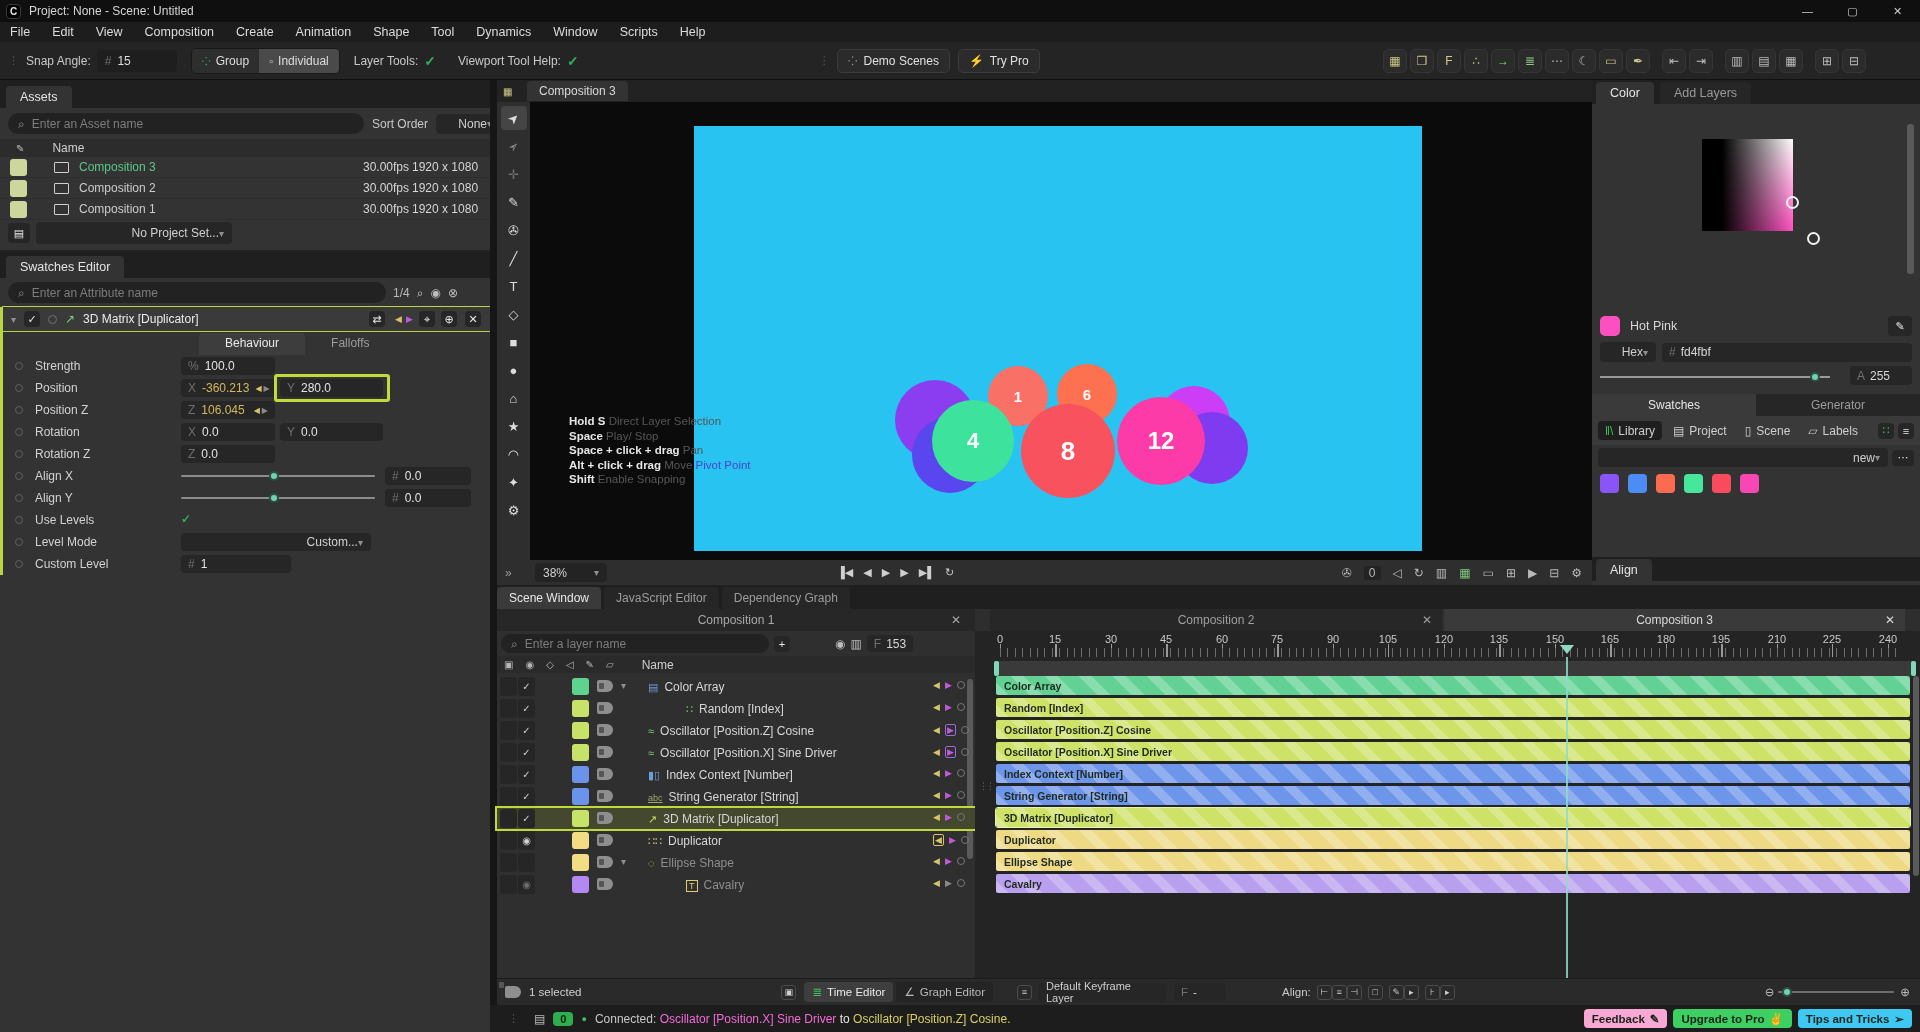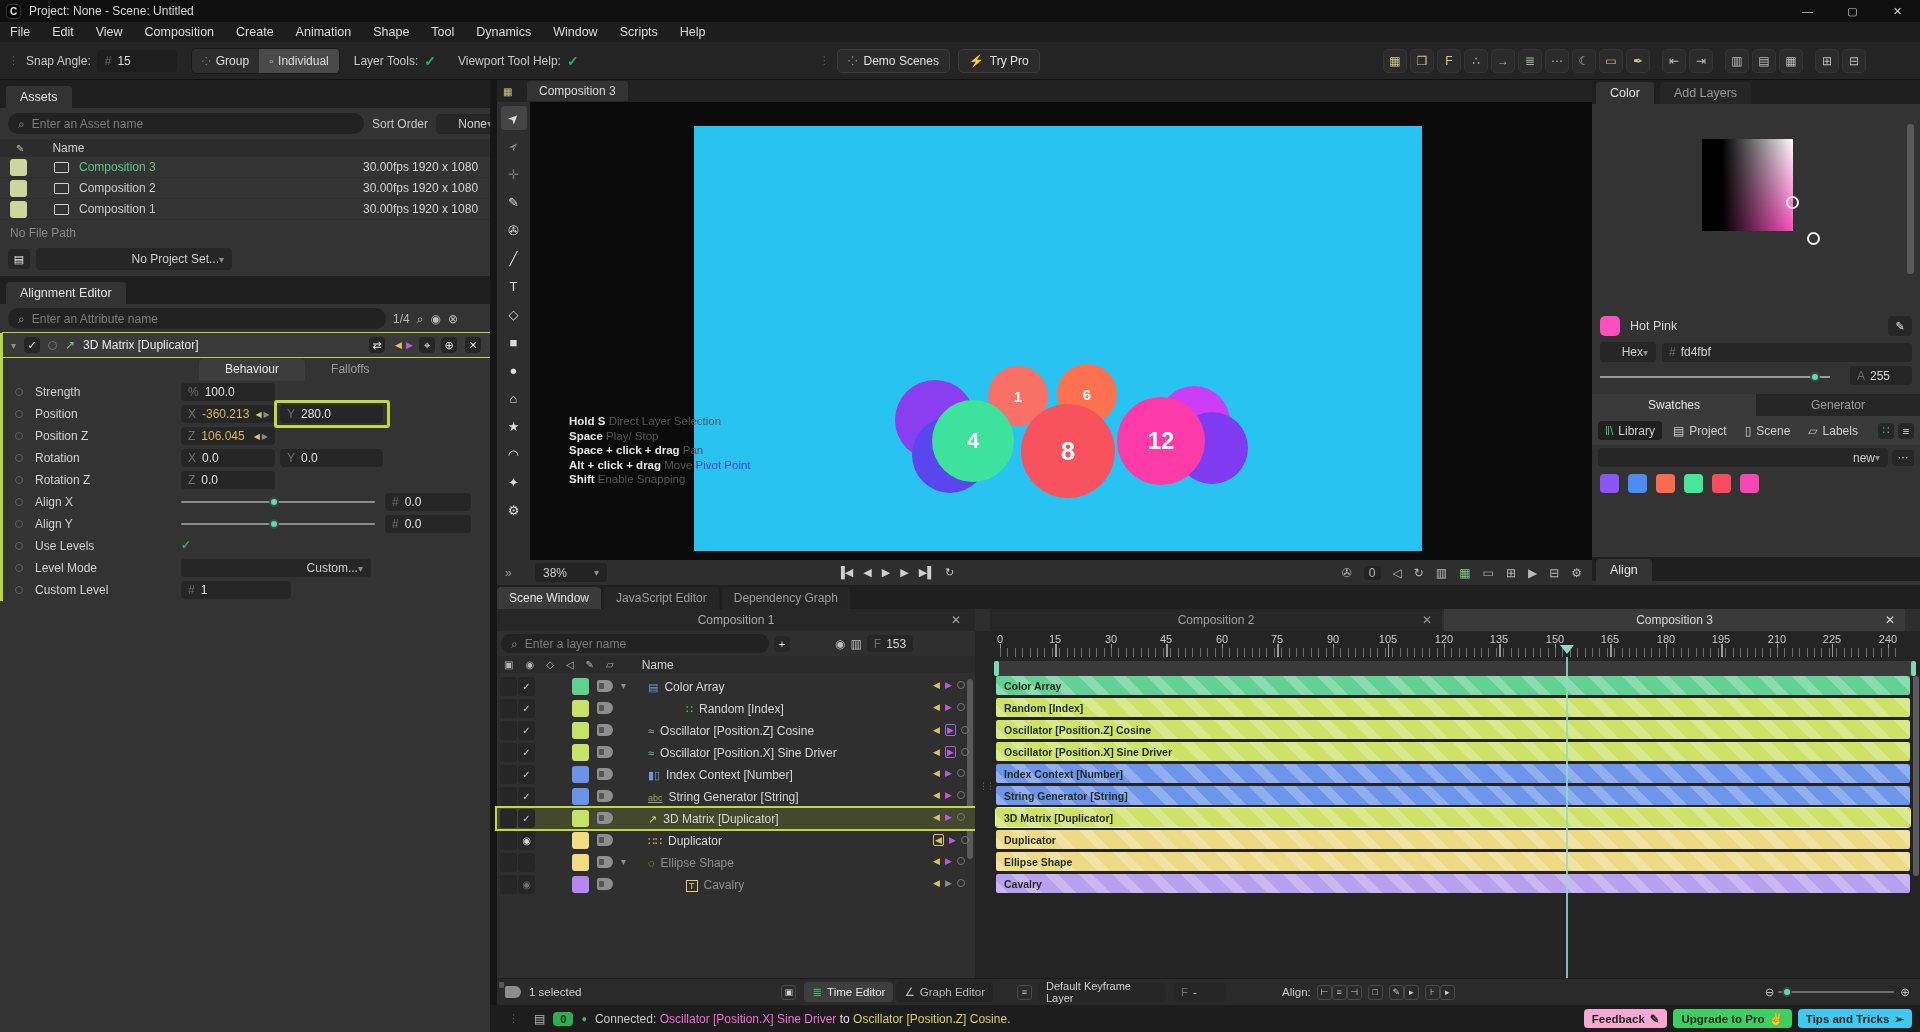--- a/index.html
+++ b/index.html
@@ -250,37 +250,36 @@
       <span style="position:absolute;left:363px">30.00fps</span>
       <span style="position:absolute;left:412px">1920 x 1080</span>
     </div>
     <div class="asset-row">
       <div class="chip" style="margin-left: 10px; background: rgb(205, 215, 156);"></div>
       <div class="recticon" style="margin-left:27px"></div>
       <span style="margin-left: 10px; color: rgb(204, 204, 204);">Composition 1</span>
       <span style="position:absolute;left:363px">30.00fps</span>
       <span style="position:absolute;left:412px">1920 x 1080</span>
     </div>
-    <div style="padding:6px 10px;color:#8b8b8b">No File Path</div>
     <div style="display:flex;align-items:center;gap:6px;padding:2px 8px">
       <div class="chkic" style="width:22px;height:20px">▤</div>
       <div class="select" style="width:196px;height:22px">
         <span>No Project Set...</span>
           <span class="caret">▾</span>
       </div>
       <div style="margin-left:auto;display:flex;gap:12px;color:#bdbdbd">
         <span>▥</span>
         <span>▭</span>
         <span>▽</span>
       </div>
     </div>
     <div style="height:2px;background:#222;margin-top:4px"></div>
 
     <div class="tabstrip" style="height:26px">
-      <div class="ptab">Alignment Editor</div>
+      <div class="ptab">Swatches Editor</div>
     </div>
     <div style="display:flex;align-items:center;gap:7px;padding:4px 8px">
       <div class="pill" style="flex:0 0 378px">
         <span>⌕</span>
         <span class="ph">Enter an Attribute name</span>
       </div>
       <span style="color:#b9b9b9">1/4</span>
       <span style="color:#bdbdbd">⌕</span>
       <span style="color:#bdbdbd">◉</span>
       <span style="color:#bdbdbd">⊗</span>

